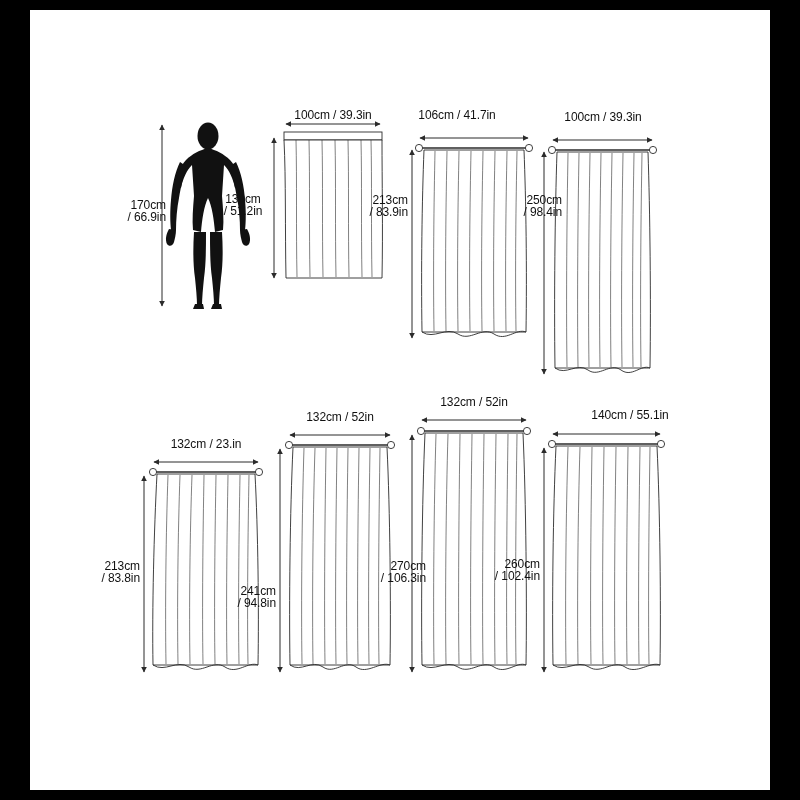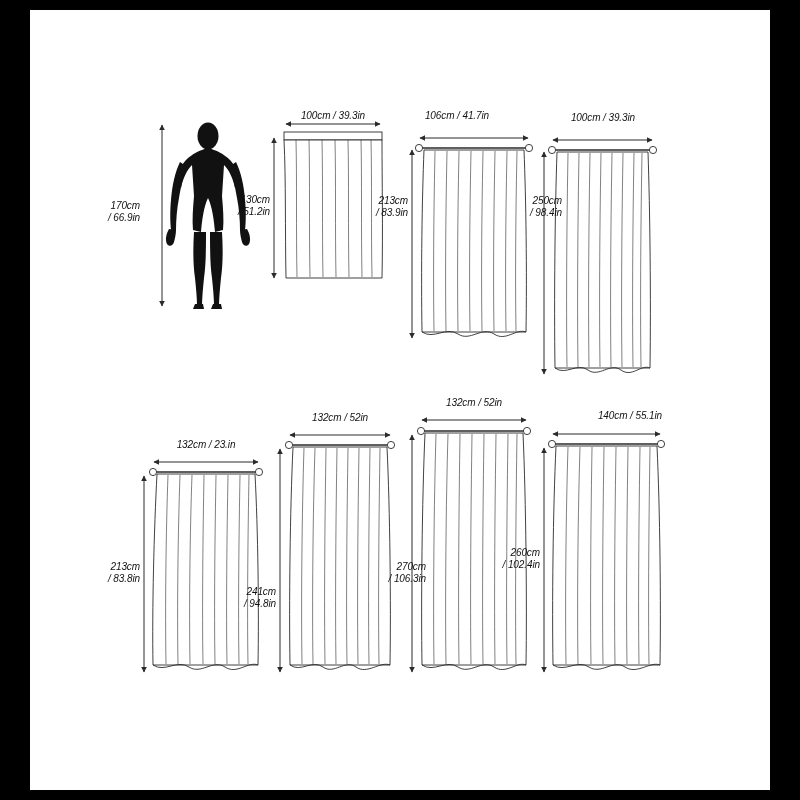--- a/index.html
+++ b/index.html
@@ -23,25 +23,24 @@
     position: absolute;
     left: 30px;
     top: 10px;
     width: 740px;
     height: 780px;
     background: #ffffff;
   }
   .label {
     position: absolute;
     color: #111111;
-    font-size: 10px;
+    font-size: 12px;
     line-height: 11.5px;
     white-space: pre-line;
     letter-spacing: -0.1px;
-    font-style: italic;
   }
   .label.center {
     text-align: center;
   }
   .label.right {
     text-align: right;
   }
   svg.overlay {
     position: absolute;
     left: 0;
@@ -237,25 +236,25 @@
           <path d="M620 437 C 619 500 618 595 619 654"></path>
         </g>
         <path d="M523 655 C 535 663 547 649 559 657 C 571 665 583 649 595 657 C 607 665 620 651 630 655" fill="none"></path>
       </g>
       <g stroke="#2b2b2b" stroke-width="1" fill="none">
         <line x1="523" y1="424" x2="630" y2="424" marker-start="url(#arrTail)" marker-end="url(#arrHead)"></line>
         <line x1="514" y1="438" x2="514" y2="662" marker-start="url(#arrTail)" marker-end="url(#arrHead)"></line>
       </g>
     </svg>
 
-    <div class="label right" style="left:56px; top:190px; width:54px;">170cm
+    <div class="label right" style="left:82px; top:190px; width:54px;">170cm
 / 66.9in</div>
 
     <div class="label center" style="left:243px; top:100px; width:120px;">100cm / 39.3in</div>
-    <div class="label right" style="left:186px; top:184px; width:54px;">130cm
+    <div class="label right" style="left:186px; top:184px; width:54px;text-align:center;">130cm
 / 51.2in</div>
 
     <div class="label center" style="left:367px; top:100px; width:120px;">106cm / 41.7in</div>
     <div class="label right" style="left:322px; top:185px; width:56px;">213cm
 / 83.9in</div>
 
     <div class="label center" style="left:513px; top:102px; width:120px;">100cm / 39.3in</div>
     <div class="label right" style="left:476px; top:185px; width:56px;">250cm
 / 98.4in</div>
 
@@ -265,17 +264,17 @@
 
     <div class="label center" style="left:250px; top:402px; width:120px;">132cm / 52in</div>
     <div class="label right" style="left:190px; top:576px; width:56px;">241cm
 / 94.8in</div>
 
     <div class="label center" style="left:384px; top:387px; width:120px;">132cm / 52in</div>
     <div class="label right" style="left:336px; top:551px; width:60px;">270cm
 / 106.3in</div>
 
     <div class="label center" style="left:540px; top:400px; width:120px;">140cm / 55.1in</div>
-    <div class="label right" style="left:450px; top:537px; width:60px;">260cm
+    <div class="label right" style="left:450px; top:549px; width:60px;">260cm
 / 102.4in</div>
 
   </div>
 </div>
 
 </body></html>

